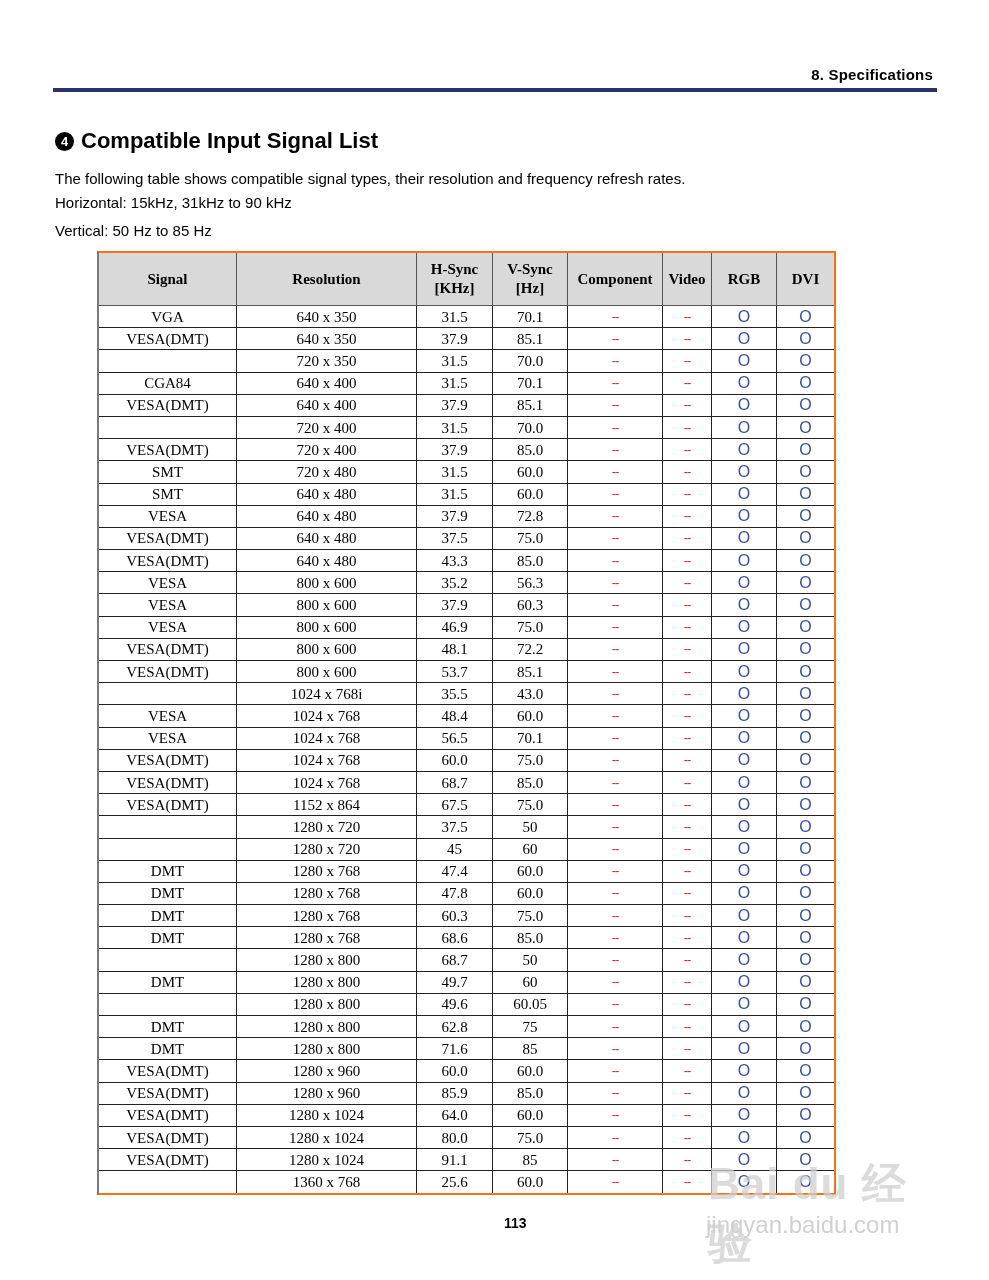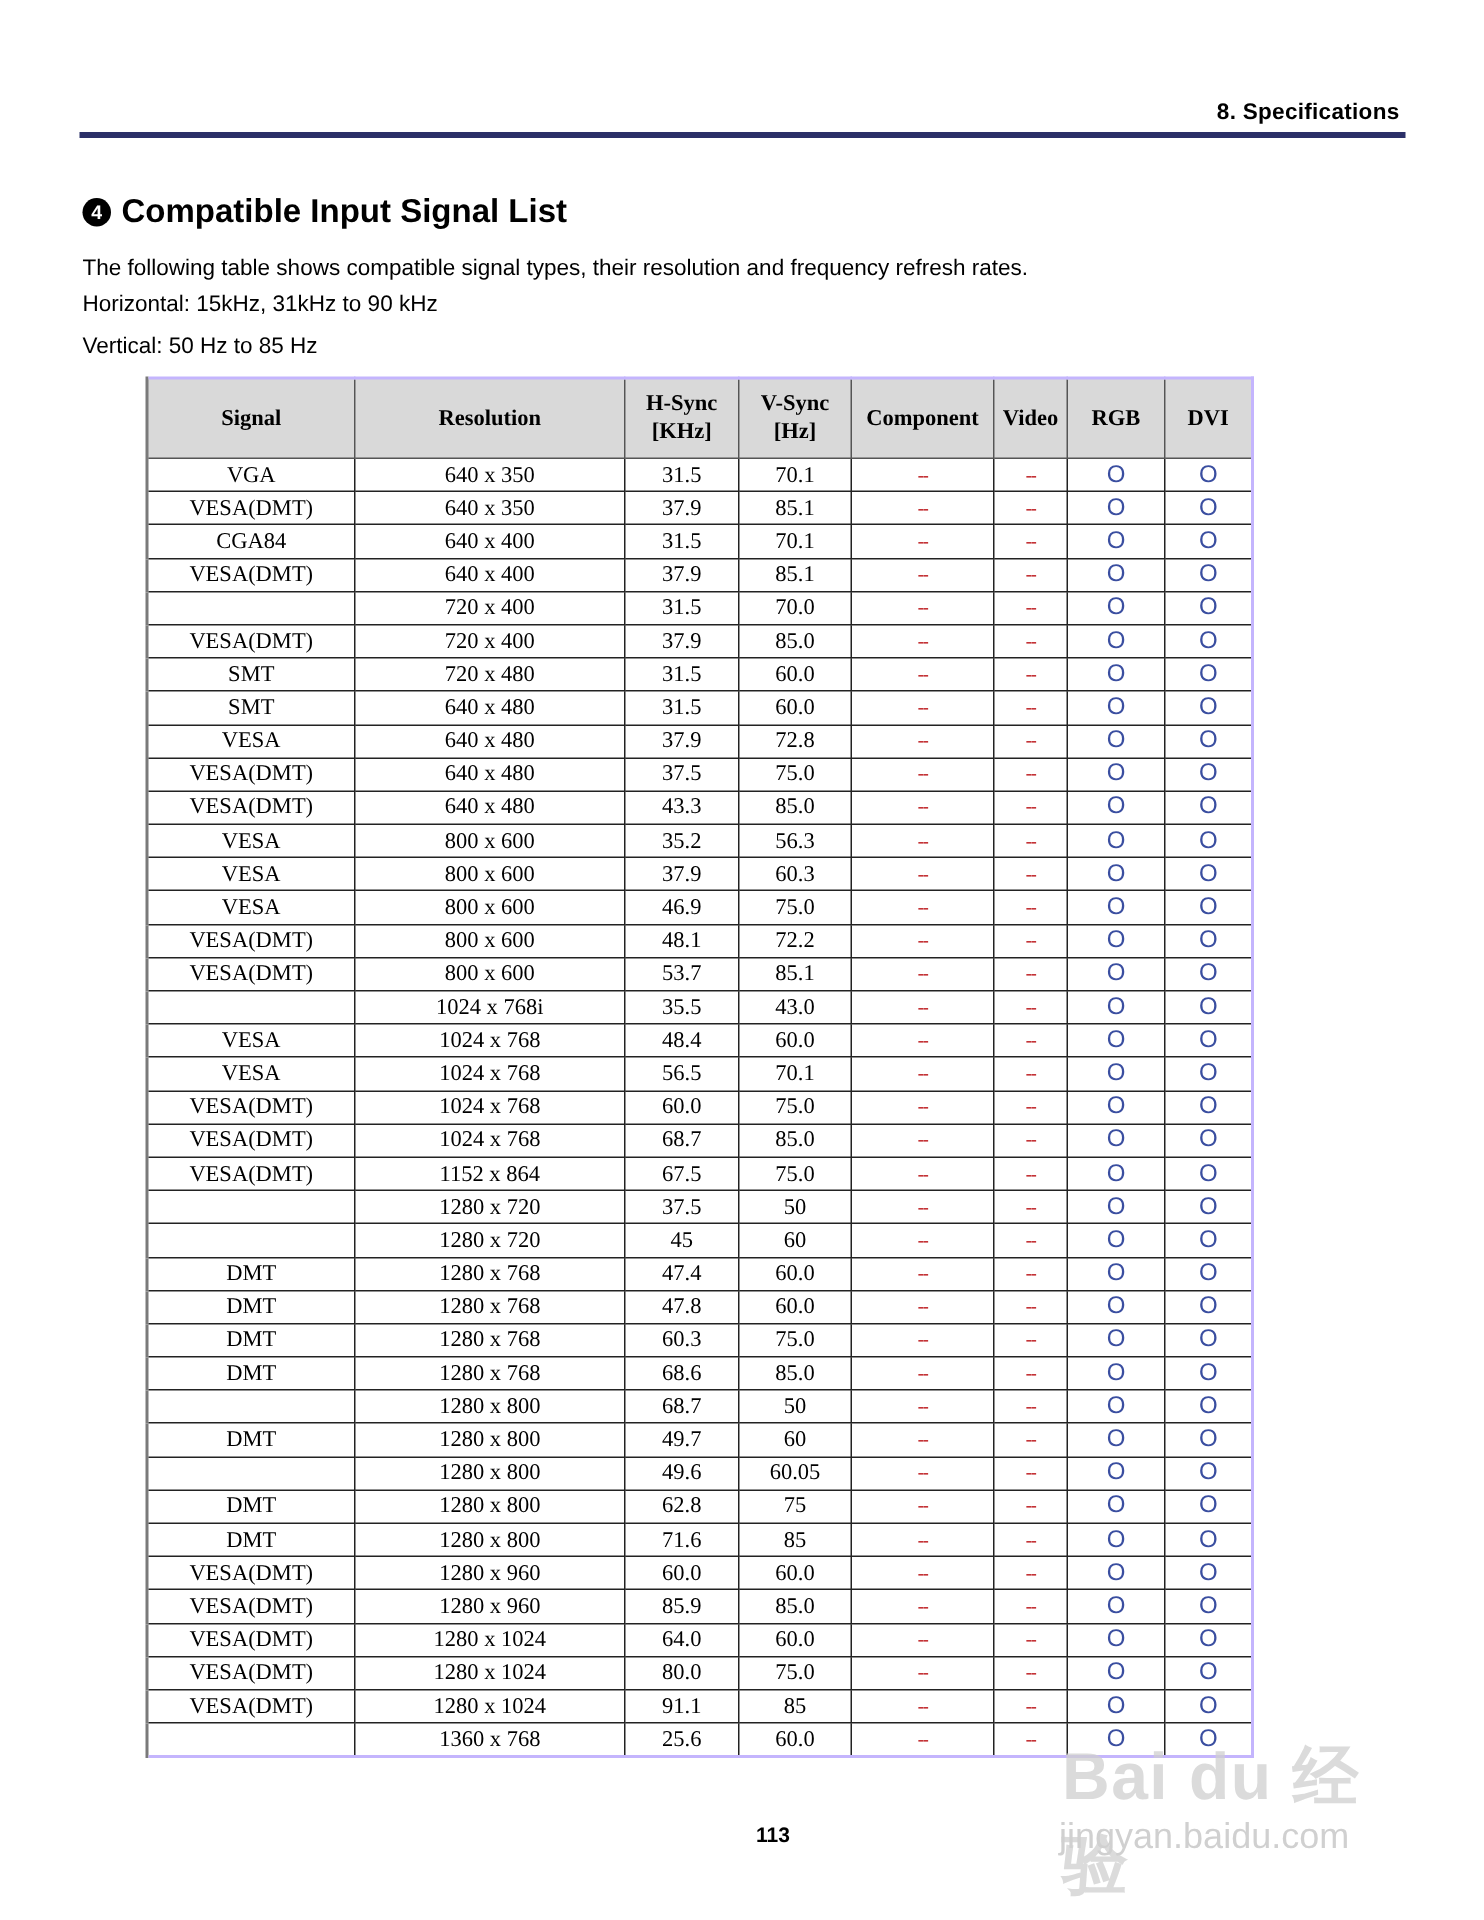--- a/index.html
+++ b/index.html
@@ -5,21 +5,21 @@
   html, body { margin: 0; padding: 0; background: #ffffff; }
   body { width: 989px; height: 1280px; position: relative; overflow: hidden; font-family: "Liberation Sans", sans-serif; color: #000; }
   .header-title { position: absolute; right: 56px; top: 66px; font-size: 15px; font-weight: bold; font-family: "Liberation Sans", sans-serif; letter-spacing: 0.2px; }
   .header-rule { position: absolute; left: 53px; top: 88px; width: 884px; height: 4px; background: #2b3068; }
   .section-title { position: absolute; left: 55px; top: 128px; font-size: 22px; font-weight: bold; display: flex; align-items: center; }
   .bullet { display: inline-block; width: 19px; height: 19px; border-radius: 50%; background: #000; color: #fff; font-size: 13px; line-height: 19px; text-align: center; margin-right: 7px; font-weight: bold; }
   .para { position: absolute; left: 55px; font-size: 15px; }
   .p1 { top: 170px; }
   .p2 { top: 194px; }
   .p3 { top: 222px; }
-  table.signals { position: absolute; left: 97px; top: 251px; border-collapse: collapse; font-family: "Liberation Serif", serif; font-size: 15px; border: 2px solid #c4b5fd; }
+  table.signals { position: absolute; left: 97px; top: 251px; border-collapse: collapse; font-family: "Liberation Serif", serif; font-size: 15px; border: 2px solid #f97316; }
   table.signals th, table.signals td { border: 1px solid #222; text-align: center; padding: 0; }
   table.signals th { background: #d9d9d9; font-weight: bold; height: 52px; line-height: 19px; font-size: 15px; border-color: #555; }
   table.signals td { height: 21.2px; line-height: 20px; }
   table.signals th:first-child, table.signals td:first-child { border-left: 2px solid #7a7a7a; }
   .c-sig { width: 137px; }
   .c-res { width: 179px; }
   .c-h { width: 75px; }
   .c-v { width: 74px; }
   .c-comp { width: 94px; }
   .c-vid { width: 48px; }
@@ -74,20 +74,30 @@
         <td>VESA(DMT)</td>
         <td>640 x 350</td>
         <td>37.9</td>
         <td>85.1</td>
         <td class="no">--</td>
         <td class="no">--</td>
         <td class="yes">O</td>
         <td class="yes">O</td>
       </tr>
       <tr>
+        <td></td>
+        <td>720 x 350</td>
+        <td>31.5</td>
+        <td>70.0</td>
+        <td class="no">--</td>
+        <td class="no">--</td>
+        <td class="yes">O</td>
+        <td class="yes">O</td>
+      </tr>
+      <tr>
         <td>CGA84</td>
         <td>640 x 400</td>
         <td>31.5</td>
         <td>70.1</td>
         <td class="no">--</td>
         <td class="no">--</td>
         <td class="yes">O</td>
         <td class="yes">O</td>
       </tr>
       <tr>

